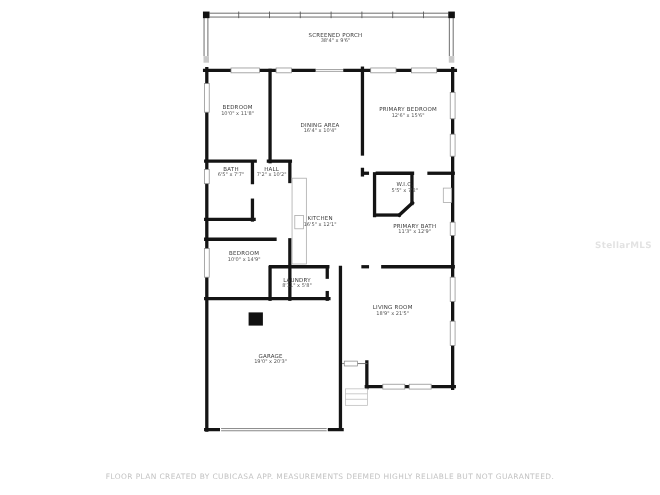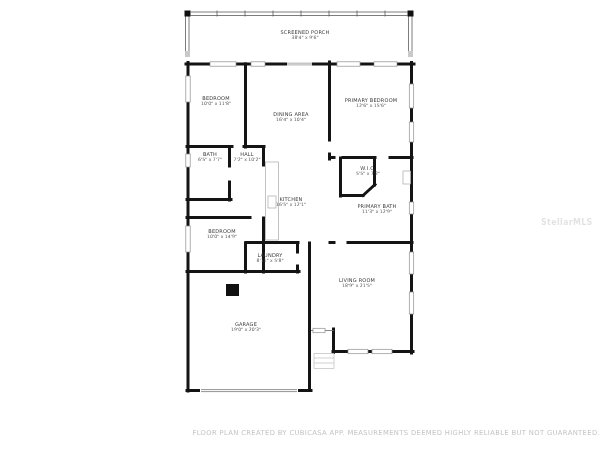--- a/index.html
+++ b/index.html
@@ -2,21 +2,21 @@
 <html><head>
 <meta charset="utf-8">
 <style>
   html,body{margin:0;padding:0;background:#ffffff;}
   body{width:600px;height:450px;font-family:"DejaVu Sans", sans-serif;}
   .plan{position:relative;width:600px;height:450px;background:#ffffff;overflow:hidden;}
   .plan svg{position:absolute;left:0;top:0;}
   .room-label{position:absolute;transform:translate(-50%,-50%);text-align:center;color:#3a3a3a;white-space:nowrap;z-index:5;}
   .room-label .rn{display:block;font-size:5px;line-height:6px;letter-spacing:.2px;}
   .room-label .rd{display:block;font-size:4.6px;line-height:5.5px;color:#565656;}
-  .footer{position:absolute;left:0;right:0;top:429px;text-align:right;font-size:6.8px;color:#c3c3c3;letter-spacing:.35px;z-index:5;}
+  .footer{position:absolute;left:0;right:0;top:429px;text-align:center;font-size:6.8px;color:#c3c3c3;letter-spacing:.35px;z-index:5;}
   .watermark{position:absolute;left:541px;top:218px;font-size:8px;font-weight:600;color:#9a9a9a;opacity:.28;z-index:4;letter-spacing:.3px;}
 </style>
 </head>
 <body>
 
 <div class="plan">
 
   <svg width="600" height="450" viewBox="0 0 600 450">
 
     <g stroke="#5a5a5a" stroke-width="0.8" fill="none">

